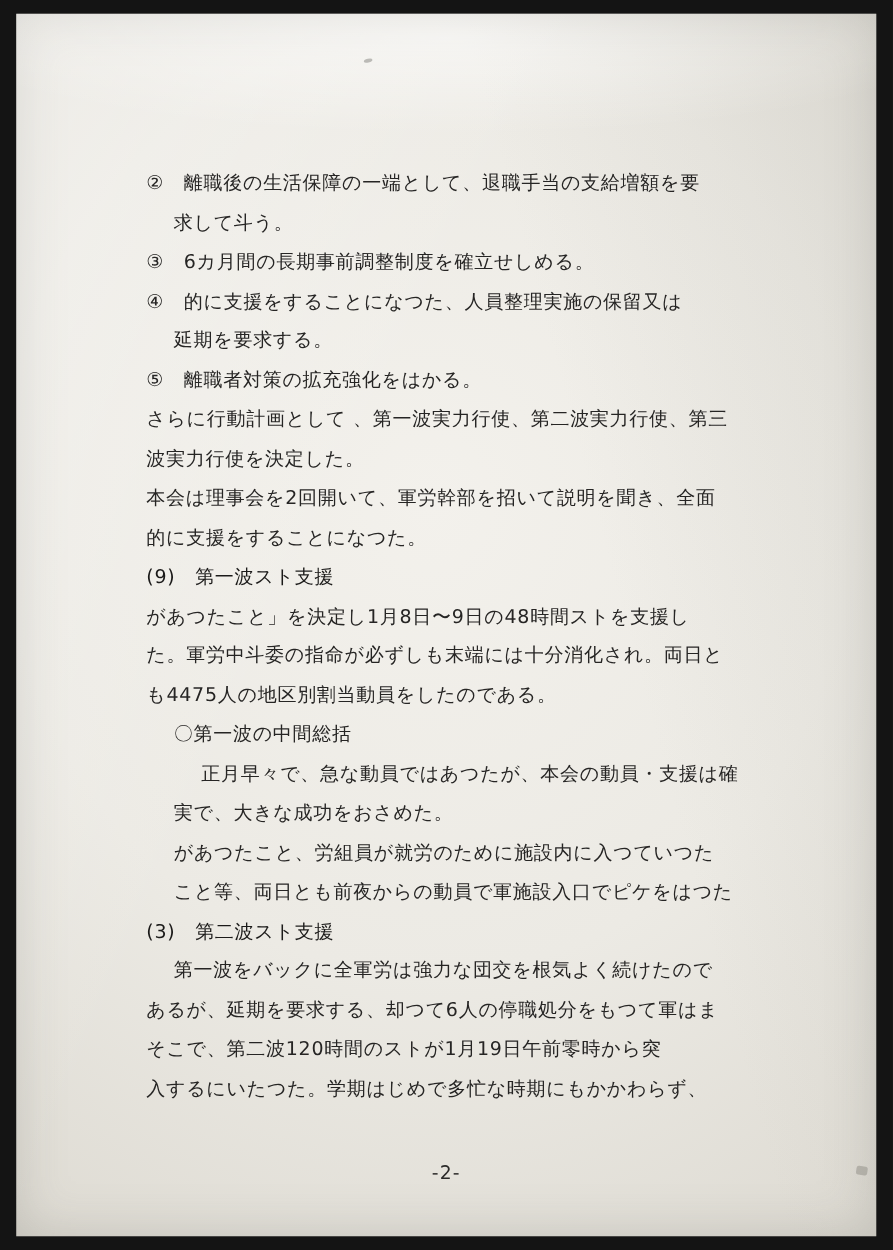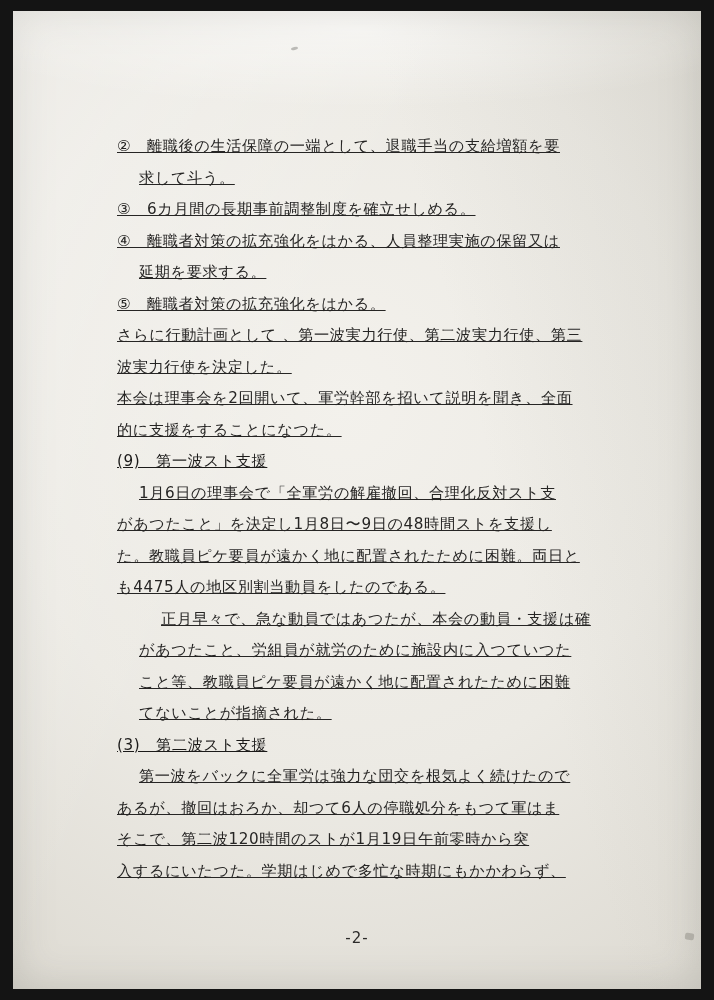--- a/index.html
+++ b/index.html
@@ -87,21 +87,20 @@
     font-family: "DejaVu Sans", sans-serif;
     font-size: 15.2px;
     line-height: 31.5px;
     letter-spacing: 0.6px;
     text-align: left;
     -webkit-font-smoothing: none;
   }
   .doc-body p {
     margin: 0;
     white-space: pre-wrap;
-    text-decoration: underline;
   }
   
   .lv-num   { text-indent: 0; }
   .lv-in1   { text-indent: 22px; }
   .lv-in2   { text-indent: 44px; }
   .strong { color: #1b1a19; }
 
   .page-number {
     position: absolute;
     left: 0;
@@ -119,39 +118,39 @@
 
 <div class="scan-frame">
   <div class="page">
     <div class="speck"></div>
     <div class="speck2"></div>
 
     <div class="doc-body">
       <p class="lv-num">②　離職後の生活保障の一端として、退職手当の支給増額を要</p>
       <p class="lv-in1">求して斗う。</p>
       <p class="lv-num">③　6カ月間の長期事前調整制度を確立せしめる。</p>
-      <p class="lv-num">④　離職者対策の拡充強化をはかる、人員整理実施の保留又は</p>
+      <p class="lv-num">④　的に支援をすることになつた、人員整理実施の保留又は</p>
       <p class="lv-in1">延期を要求する。</p>
       <p class="lv-num">⑤　離職者対策の拡充強化をはかる。</p>
       <p>さらに行動計画として 、第一波実力行使、第二波実力行使、第三</p>
       <p>波実力行使を決定した。</p>
       <p>本会は理事会を2回開いて、軍労幹部を招いて説明を聞き、全面</p>
       <p>的に支援をすることになつた。</p>
       <p class="strong">(9)　第一波スト支援</p>
-      <p class="lv-in1">1月6日の理事会で「全軍労の解雇撤回、合理化反対スト支</p>
       <p>があつたこと」を決定し1月8日〜9日の48時間ストを支援し</p>
-      <p>た。教職員ピケ要員が遠かく地に配置されたために困難。両日と</p>
+      <p>た。軍労中斗委の指命が必ずしも末端には十分消化され。両日と</p>
       <p>も4475人の地区別割当動員をしたのである。</p>
+      <p class="lv-in1">〇第一波の中間総括</p>
       <p class="lv-in2">正月早々で、急な動員ではあつたが、本会の動員・支援は確</p>
+      <p class="lv-in1">実で、大きな成功をおさめた。</p>
       <p class="lv-in1">があつたこと、労組員が就労のために施設内に入つていつた</p>
-      <p class="lv-in1">こと等、教職員ピケ要員が遠かく地に配置されたために困難</p>
-      <p class="lv-in1">てないことが指摘された。</p>
+      <p class="lv-in1">こと等、両日とも前夜からの動員で軍施設入口でピケをはつた</p>
       <p class="strong">(3)　第二波スト支援</p>
       <p class="lv-in1">第一波をバックに全軍労は強力な団交を根気よく続けたので</p>
-      <p>あるが、撤回はおろか、却つて6人の停職処分をもつて軍はま</p>
+      <p>あるが、延期を要求する、却つて6人の停職処分をもつて軍はま</p>
       <p>そこで、第二波120時間のストが1月19日午前零時から突</p>
       <p>入するにいたつた。学期はじめで多忙な時期にもかかわらず、</p>
 
     </div>
 
     <div class="page-number">-2-</div>
   </div>
 </div>
 
 </body></html>

